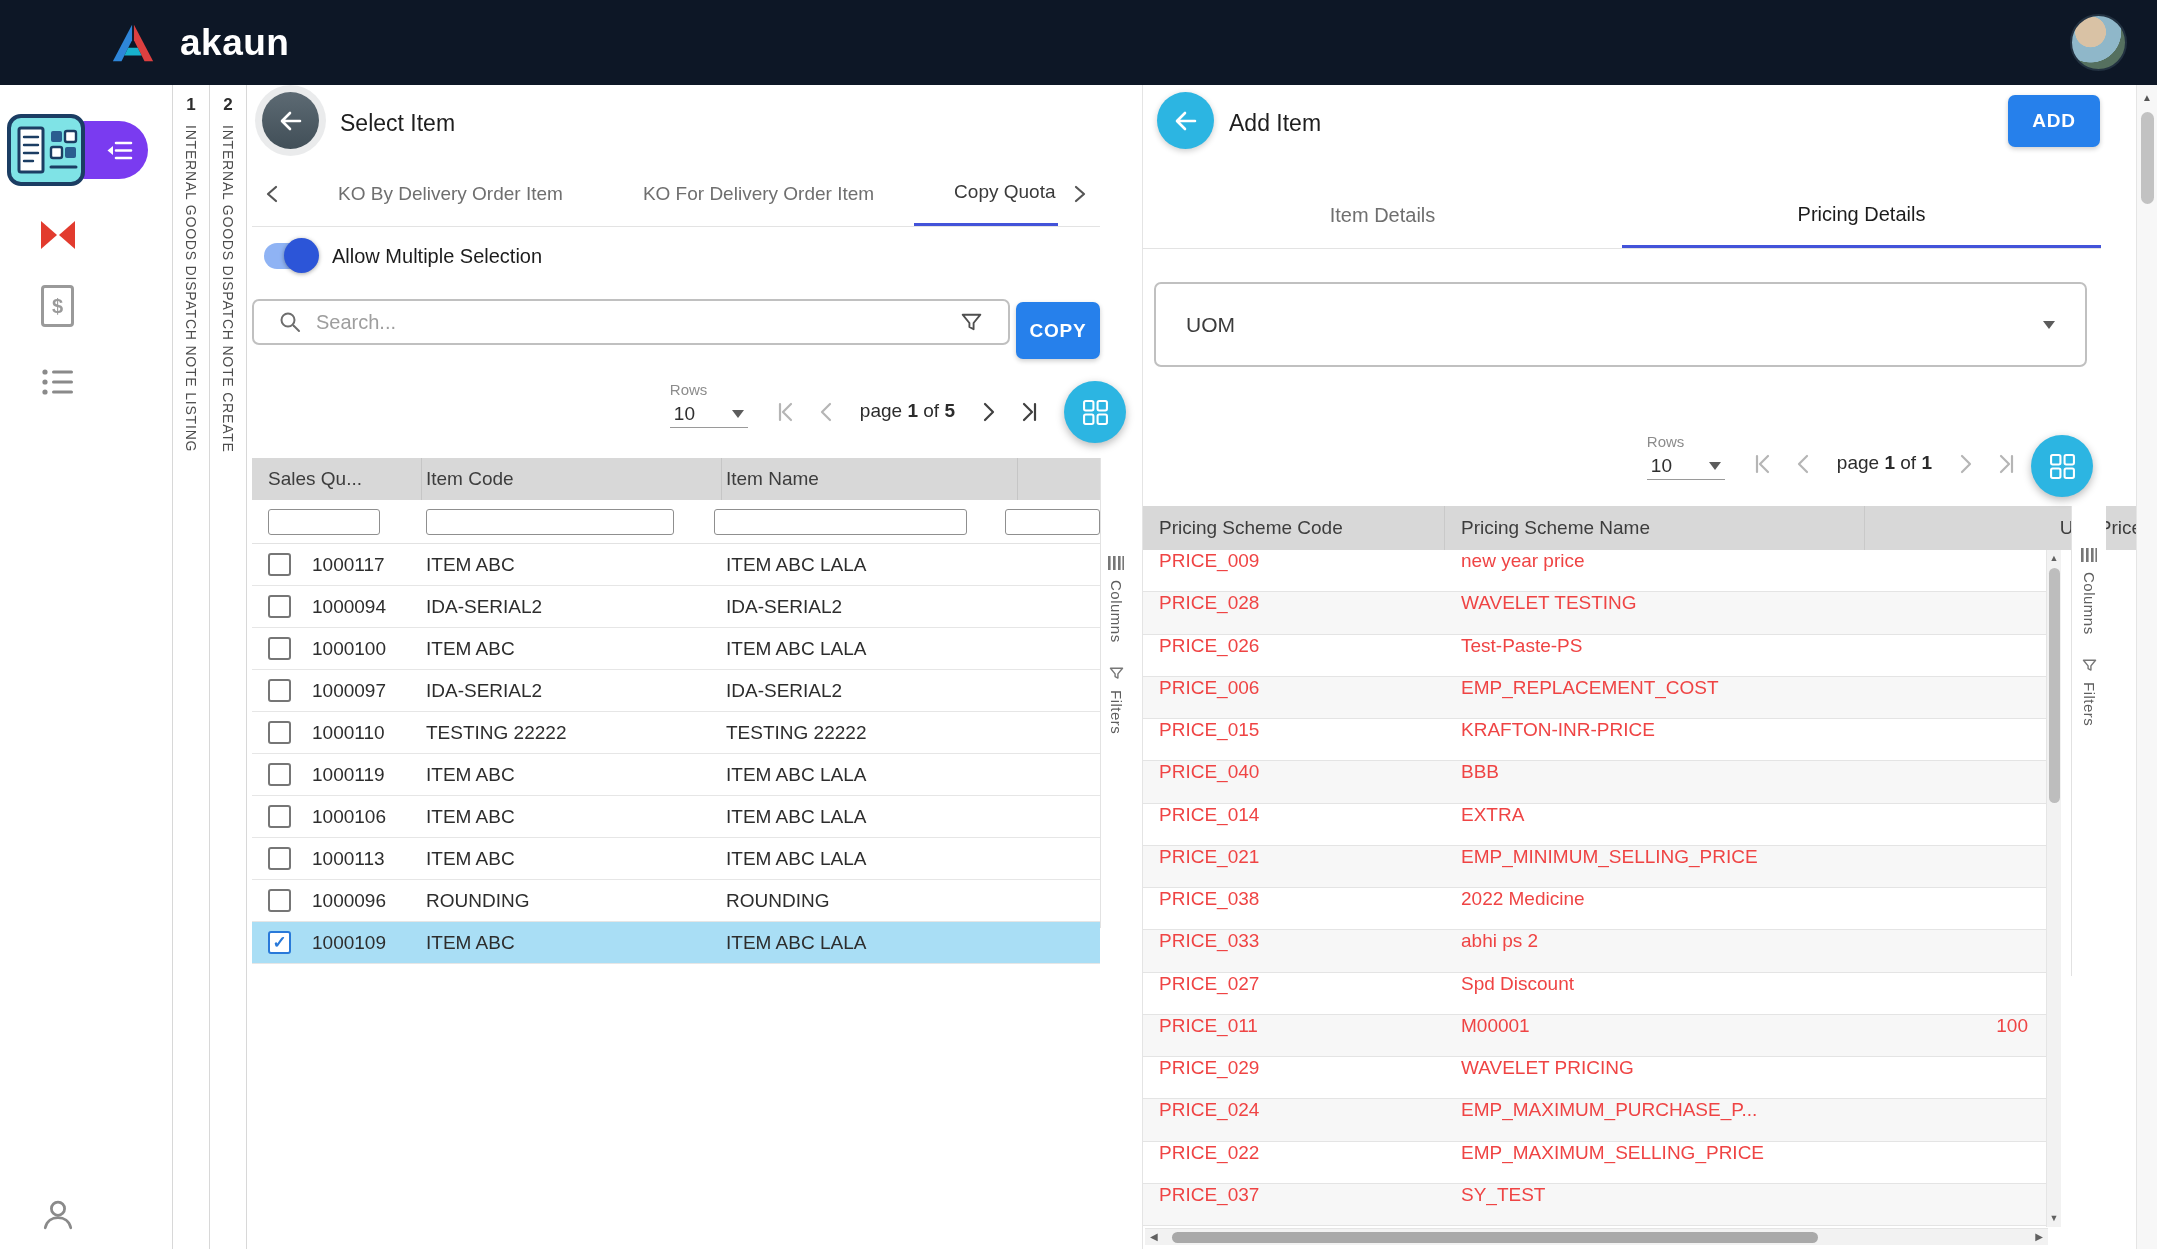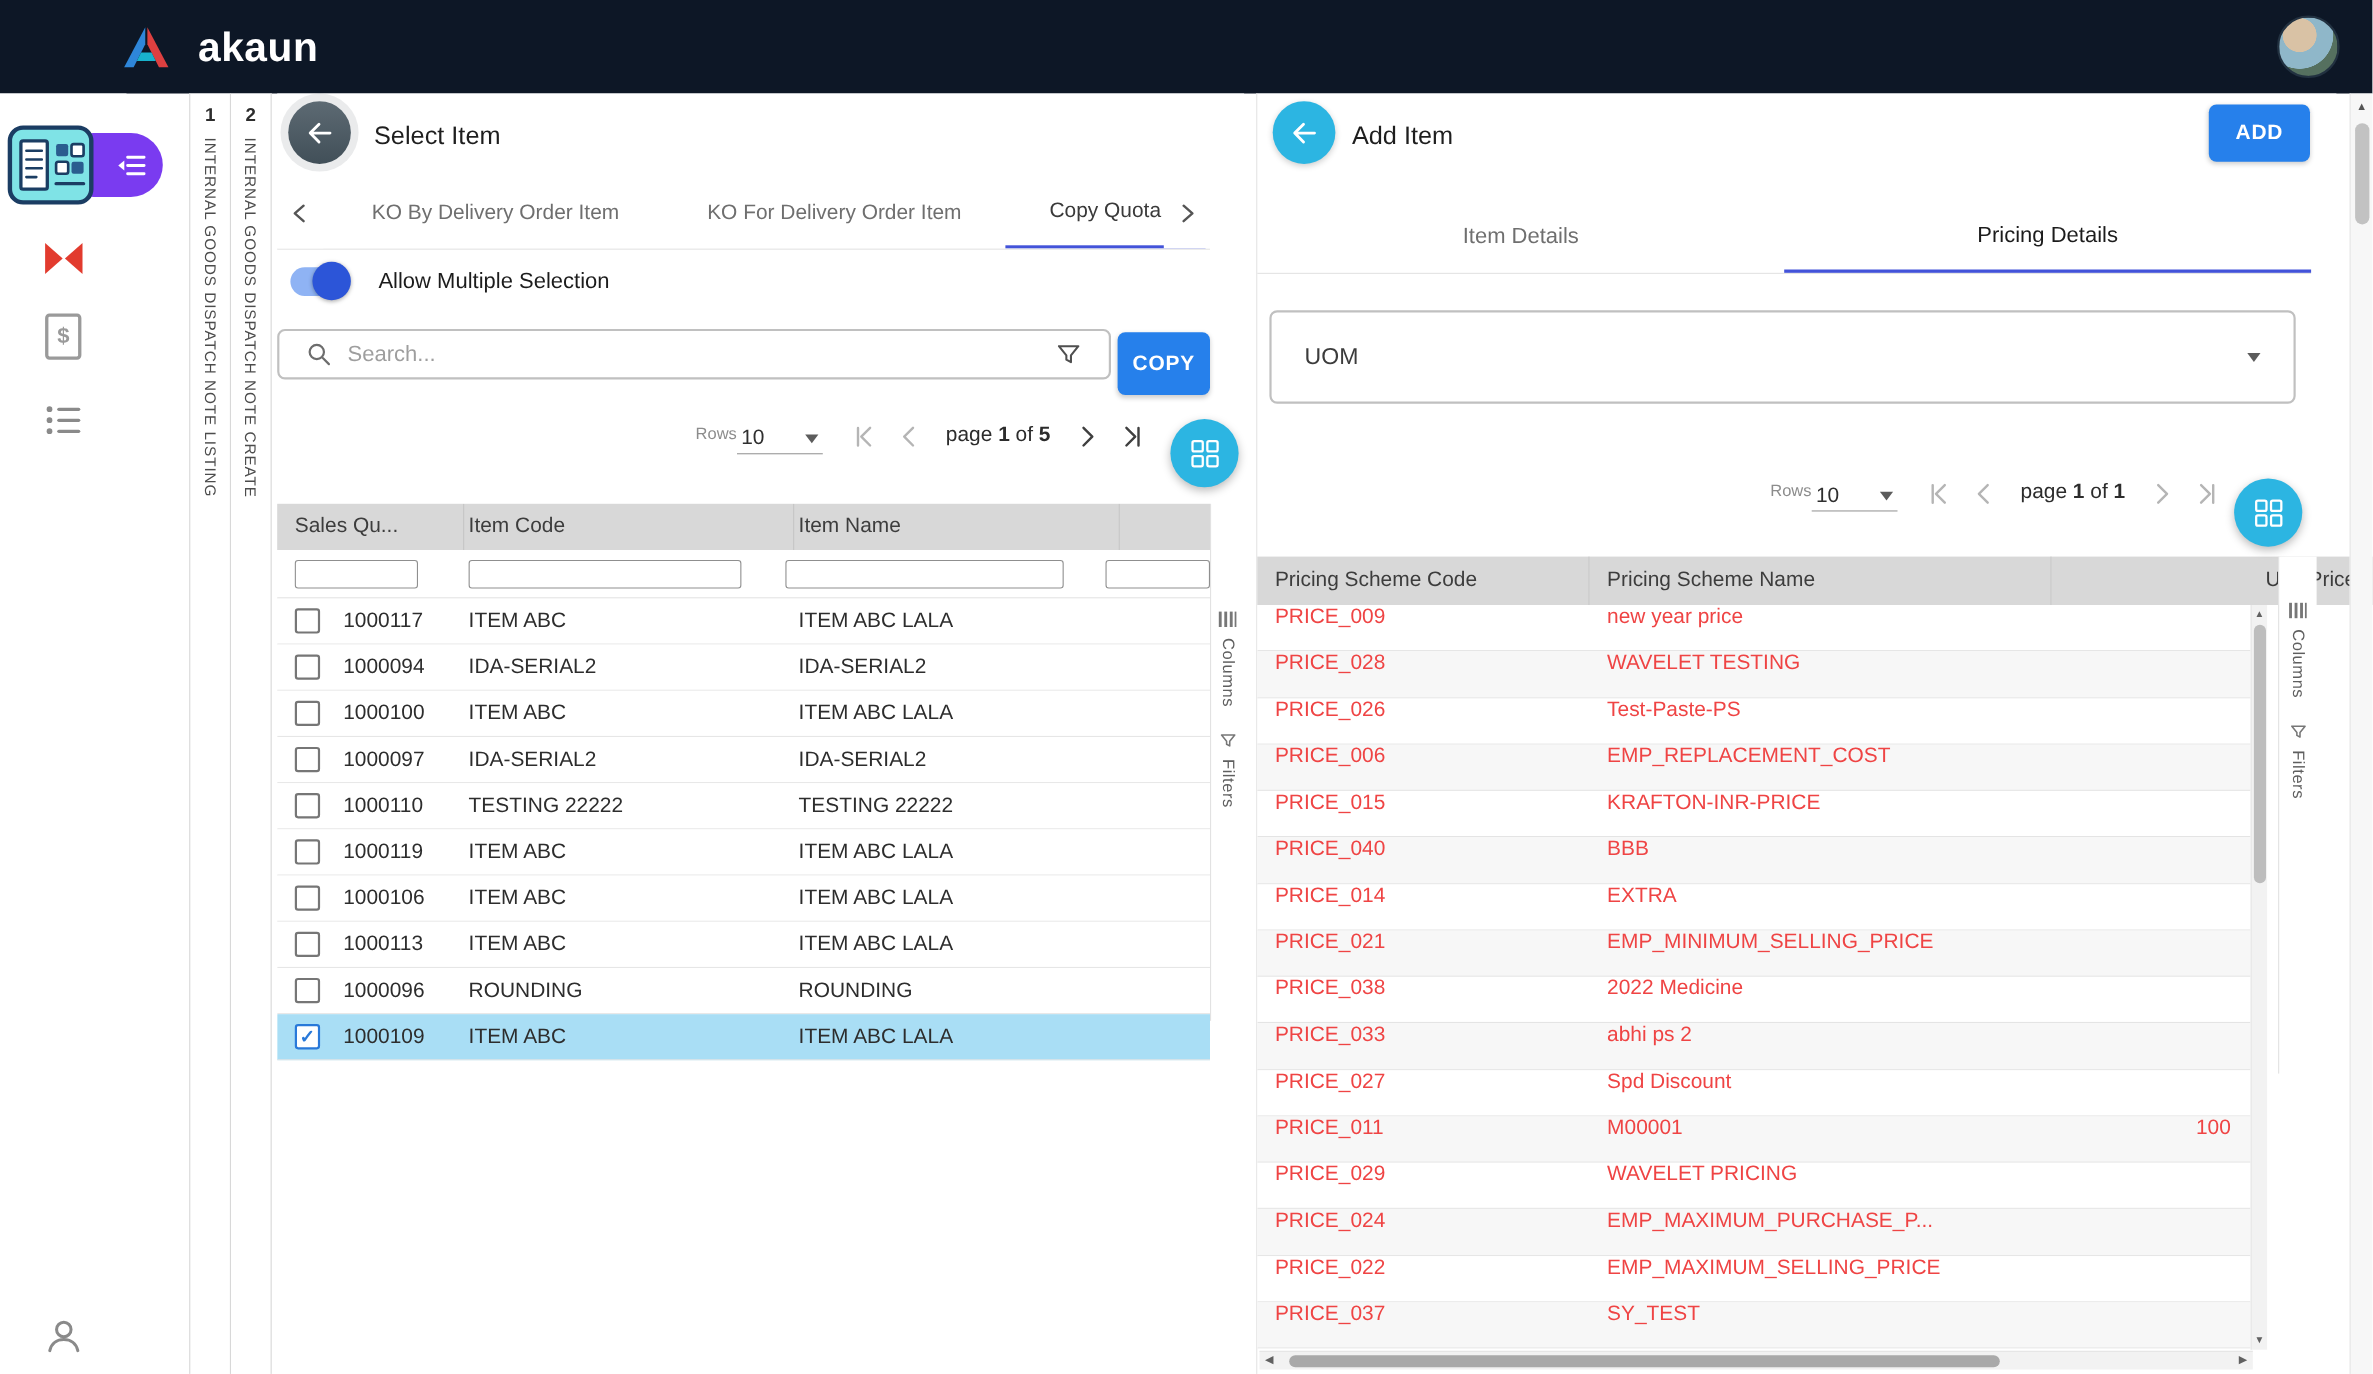--- a/index.html
+++ b/index.html
@@ -42,40 +42,40 @@
 
   
   .tabsbar{position:absolute;left:0;top:76px;width:848px;height:66px;border-bottom:1px solid #e3e3e3;overflow:hidden}
   .tabs{position:absolute;left:46px;top:0;height:100%;display:flex}
   .tab{padding:0 40px;display:flex;align-items:center;font-size:19px;color:#6f6f6f;white-space:nowrap;cursor:pointer}
   .tab.active{color:#3a3a3a;border-bottom:3px solid #4353d9}
   .tab-scroll{position:absolute;top:0;height:100%;width:42px;display:flex;align-items:center;justify-content:center;background:#fff;z-index:3;cursor:pointer}
   .ts-left{left:0}.ts-right{right:0}
 
   
-  .toggle-row{position:absolute;left:12px;top:158px;display:flex;align-items:center;gap:28px}
+  .toggle-row{position:absolute;left:12px;top:158px;display:flex;align-items:center;gap:16px}
   .switch{width:52px;height:26px;border-radius:13px;background:#8fb3f4;position:relative;cursor:pointer}
   .knob{position:absolute;right:-3px;top:-5px;width:35px;height:35px;border-radius:50%;background:#2c55d8;box-shadow:0 1px 4px rgba(0,0,0,.35)}
   .toggle-label{font-size:20px;color:#1c1c1c}
 
   
   .searchbox{position:absolute;left:0;top:214px;width:758px;height:46px;border:2px solid #c0c0c0;border-radius:7px;
     display:flex;align-items:center;padding:0 24px;gap:14px;background:#fff}
   .searchbox input{flex:1;border:none;outline:none;font-size:20px;color:#333;background:transparent}
   .searchbox input::placeholder{color:#9e9e9e}
   .btn-blue{background:#2680eb;color:#fff;border:none;border-radius:7px;font-size:19px;font-weight:700;letter-spacing:.8px;
     cursor:pointer;box-shadow:0 2px 5px rgba(0,0,0,.2);font-family:"Liberation Sans",sans-serif}
   .copy-btn{position:absolute;left:764px;top:217px;width:84px;height:57px}
   .add-btn{position:absolute;right:24px;top:10px;width:92px;height:52px}
 
   
   .pagerow{position:absolute;display:flex;align-items:flex-end;gap:12px}
   .pr-left{top:296px;right:86px}
   .pr-right{top:348px;right:102px}
-  .rows-group{display:flex;margin-right:10px}
+  .rows-group{display:flex;flex-direction:column;margin-right:10px}
   .rows-label{font-size:15px;color:#8c8c8c;margin-bottom:3px}
   .rows-select{display:flex;align-items:center;justify-content:space-between;width:78px;border-bottom:1px solid #9a9a9a;
     font-size:19px;color:#2f2f2f;padding:2px 4px;cursor:pointer}
   .caret{width:0;height:0;border-left:6px solid transparent;border-right:6px solid transparent;border-top:8px solid #5c5c5c}
   .pg-btn{width:30px;height:32px;display:flex;align-items:center;justify-content:center;cursor:pointer}
   .pg-text{font-size:19px;color:#2c2c2c;margin:0 6px 6px;white-space:nowrap}
   .pg-text b{font-weight:700}
   .fab{position:absolute;width:62px;height:62px;border-radius:50%;background:#2cb5e2;display:flex;align-items:center;justify-content:center;
     box-shadow:0 3px 9px rgba(0,0,0,.28);z-index:6;cursor:pointer}
   .fab-left{left:812px;top:296px}

